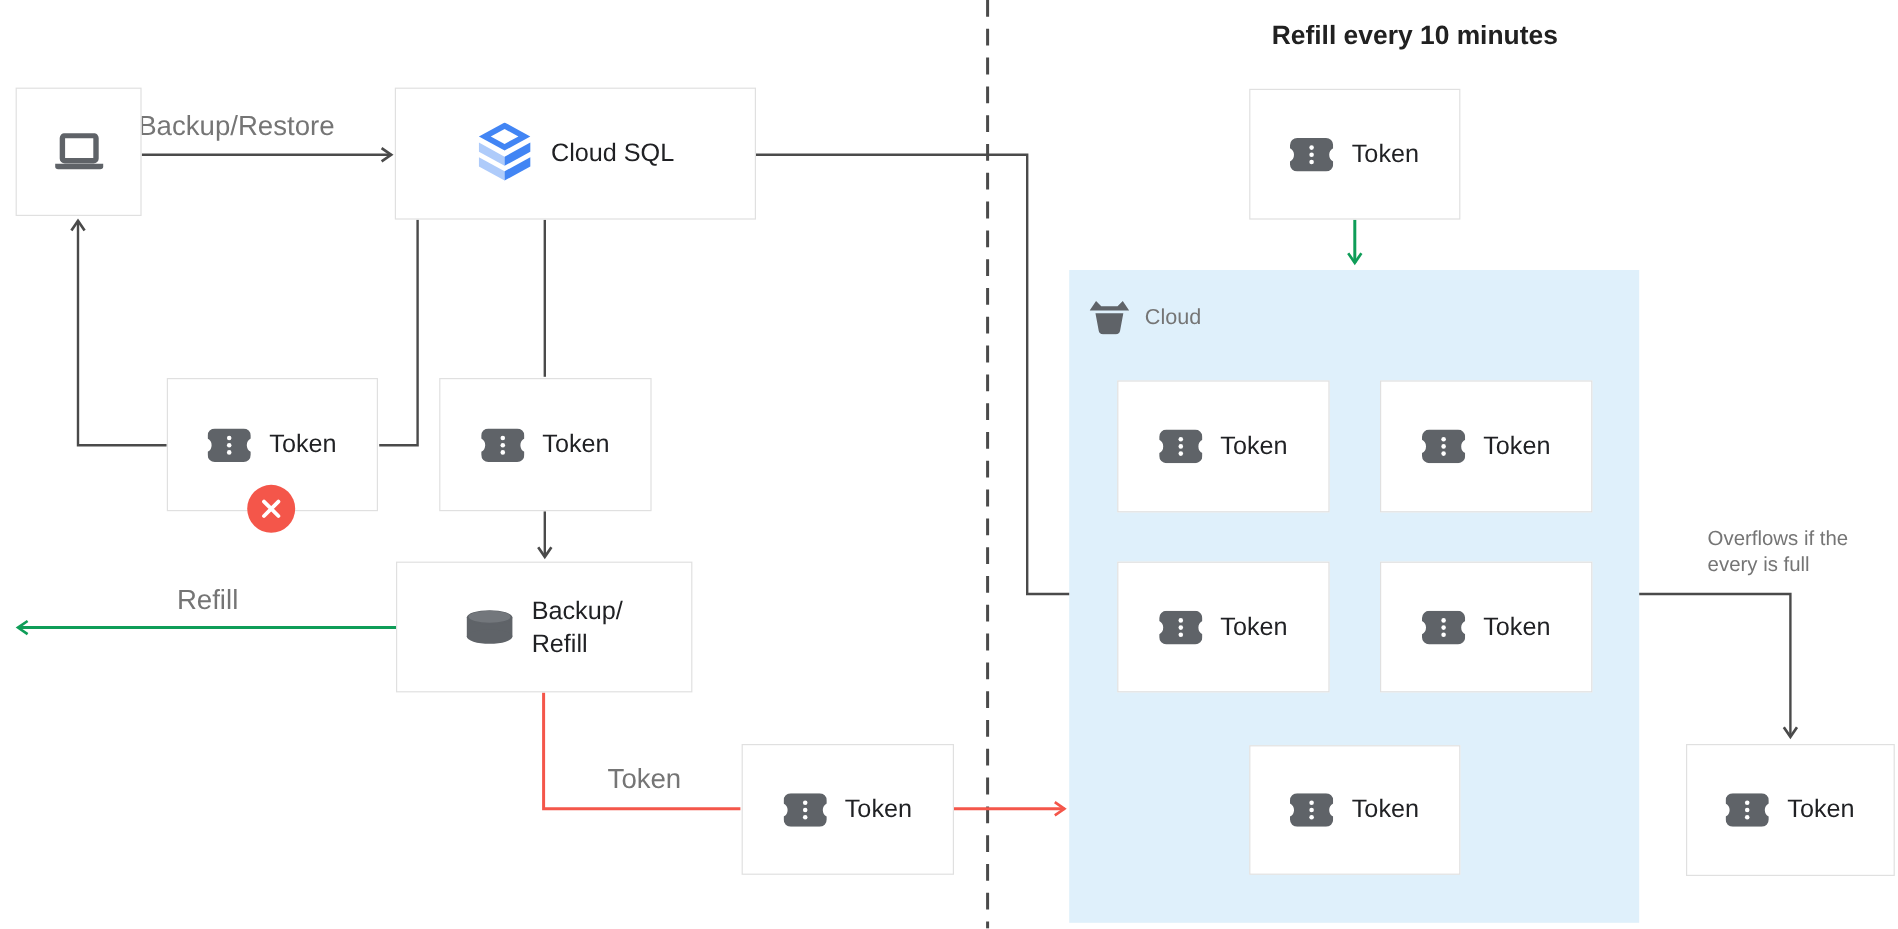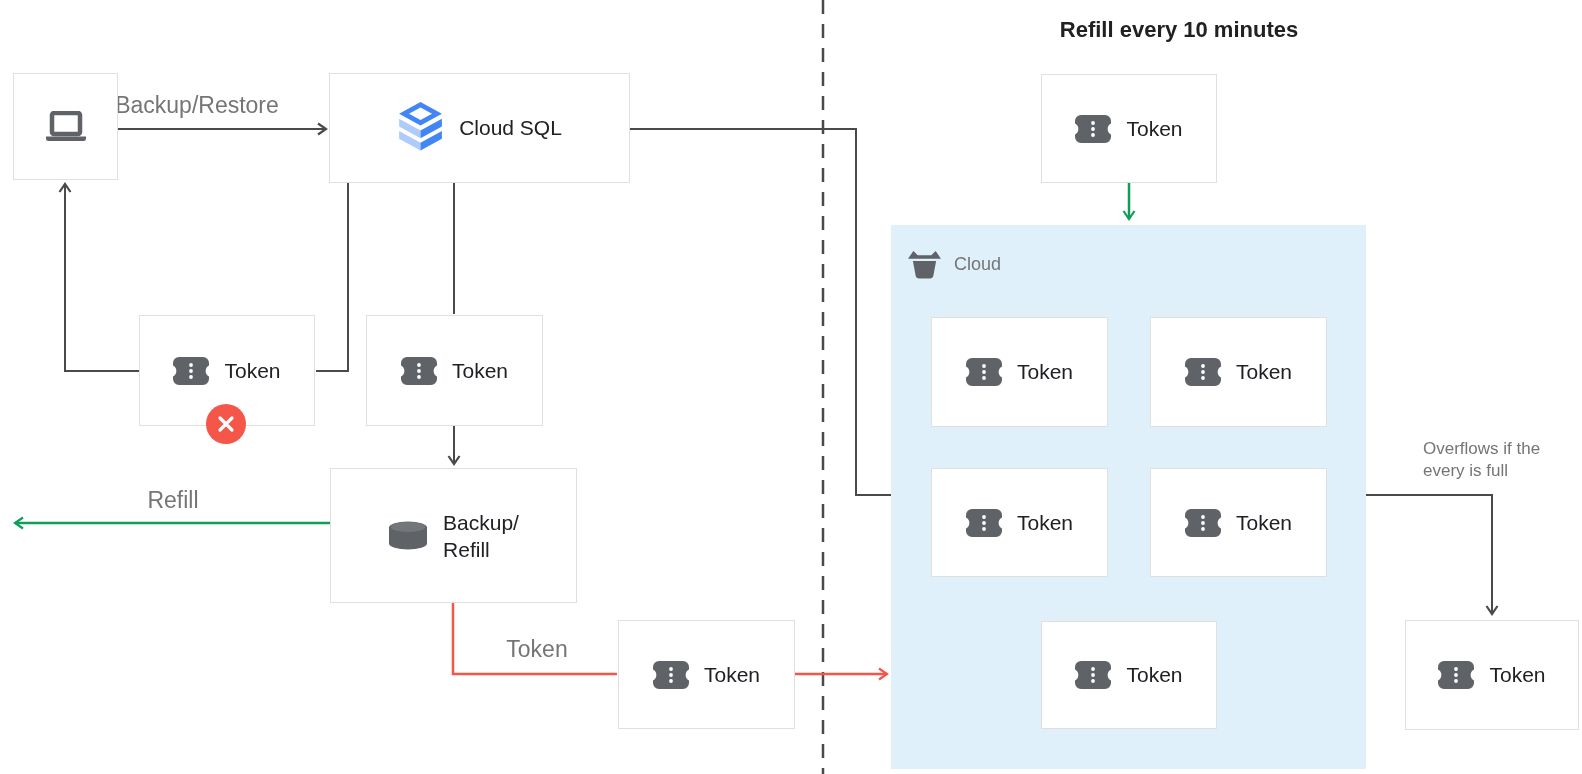--- a/index.html
+++ b/index.html
@@ -145,21 +145,21 @@
       <svg width="36" height="28" viewBox="0 0 36 28">
         <path d="M6,0 H30 A6,6 0 0 1 36,6 V8.5 A6.2,6.2 0 0 0 36,19.5 V22 A6,6 0 0 1 30,28 H6 A6,6 0 0 1 0,22 V19.5 A6.2,6.2 0 0 0 0,8.5 V6 A6,6 0 0 1 6,0 Z" fill="var(--icon_gray)"></path>
         <circle cx="18" cy="8" r="1.9" fill="#fff"></circle>
           <circle cx="18" cy="14" r="1.9" fill="#fff"></circle>
           <circle cx="18" cy="20" r="1.9" fill="#fff"></circle>
       </svg>
     </span>
     <span class="node-label">Token</span>
   </div>
 
-  <div class="node" style="left:330px;top:468px;width:247px;height:135px;">
+  <div class="node" style="left:330px;top:468px;width:247px;height:109px;">
     <span>
       <svg width="40" height="29" viewBox="0 0 40 29">
         <rect x="1" y="6.5" width="38" height="16" fill="var(--icon_gray)"></rect>
         <ellipse cx="20" cy="22.5" rx="19" ry="6" fill="var(--icon_gray)"></ellipse>
         <ellipse cx="20" cy="6.5" rx="19" ry="6" fill="var(--icon_gray)"></ellipse>
         <ellipse cx="20" cy="6" rx="17.5" ry="5" fill="#73777c"></ellipse>
       </svg>
     </span>
     <span class="node-label two-line">
       <div>Backup/</div>

